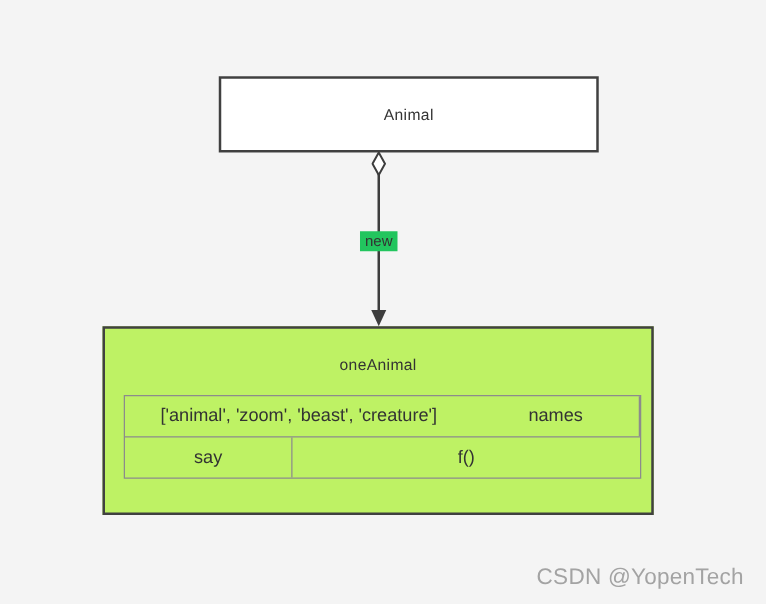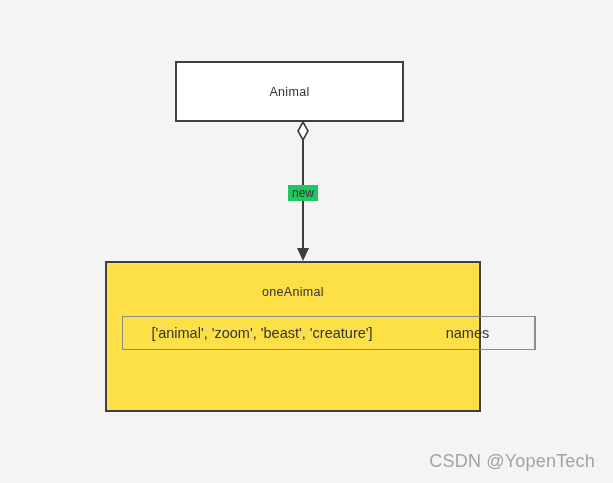--- a/index.html
+++ b/index.html
@@ -18,21 +18,21 @@
   .canvas {
     position: absolute;
     inset: 0;
   }
 
   
   .class-node {
     position: absolute;
     left: 175px;
     top: 61px;
-    width: 229px;
+    width: 304px;
     height: 61px;
     background: #ffffff;
     border: 2px solid #404040;
     box-sizing: border-box;
     display: flex;
     align-items: center;
     justify-content: center;
   }
   .class-node .title {
     font-size: 12.5px;
@@ -75,26 +75,25 @@
     padding: 1px 4px;
     font-size: 12px;
     color: #333333;
   }
 
   
   .object-node {
     position: absolute;
     left: 82px;
     top: 261px;
-    width: 376px;
+    width: 441px;
     height: 151px;
-    background: #fde047;
+    background: #bef264;
     border: 2px solid #404040;
     box-sizing: border-box;
-    margin-left: 23px;
   }
   .object-node .title {
     position: absolute;
     left: 0;
     right: 0;
     top: 22px;
     text-align: center;
     font-size: 12.5px;
     color: #333333;
     letter-spacing: 0.3px;
@@ -158,18 +157,22 @@
   <div class="edge-label">new</div>
   <div class="edge-arrowhead"></div>
 
   <div class="object-node">
     <div class="title">oneAnimal</div>
     <div class="attr-table">
       <div class="attr-row">
         <div class="attr-cell value">['animal', 'zoom', 'beast', 'creature']</div>
         <div class="attr-cell name">names</div>
       </div>
+      <div class="attr-row">
+        <div class="attr-cell name">say</div>
+        <div class="attr-cell value">f()</div>
+      </div>
     </div>
   </div>
 
   <div class="watermark">CSDN @YopenTech</div>
 
 </div>
 
 </body></html>

